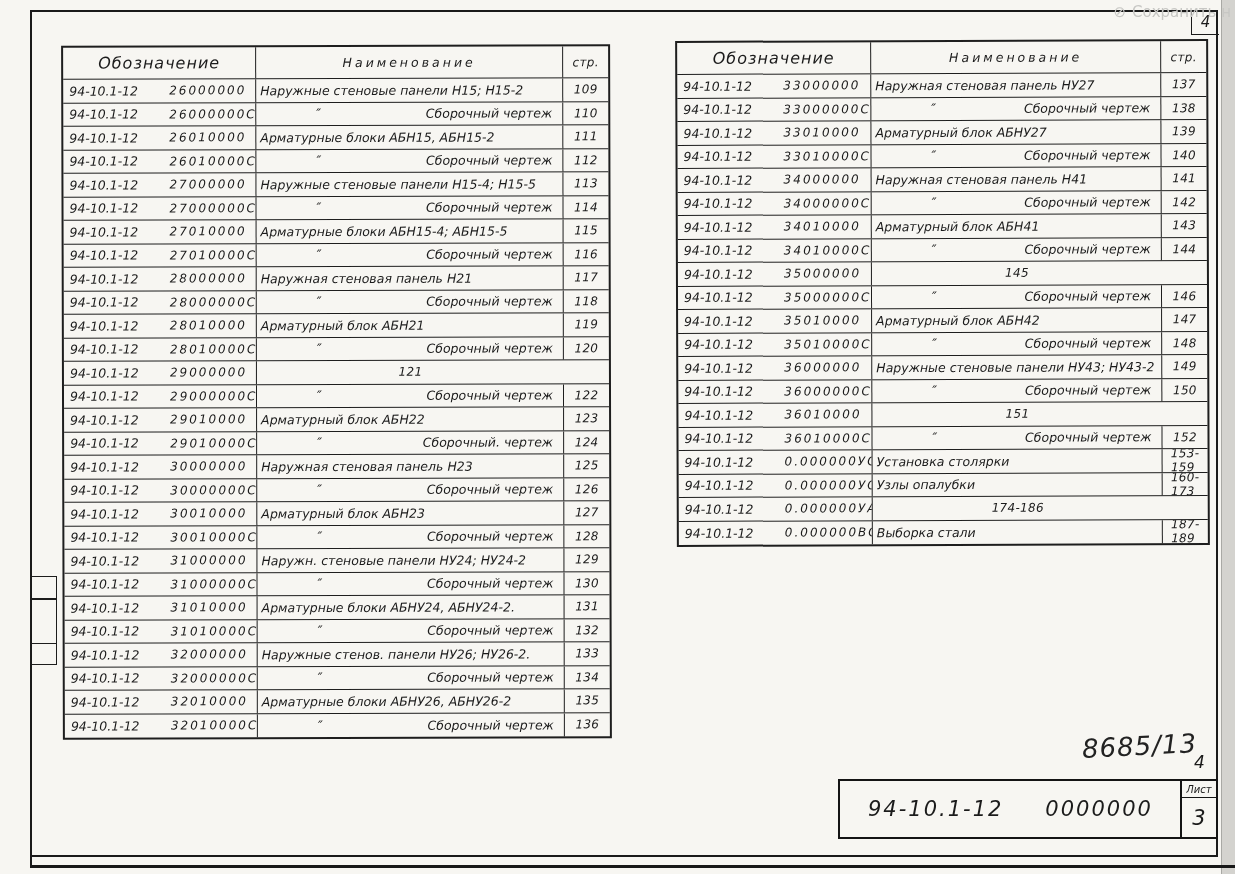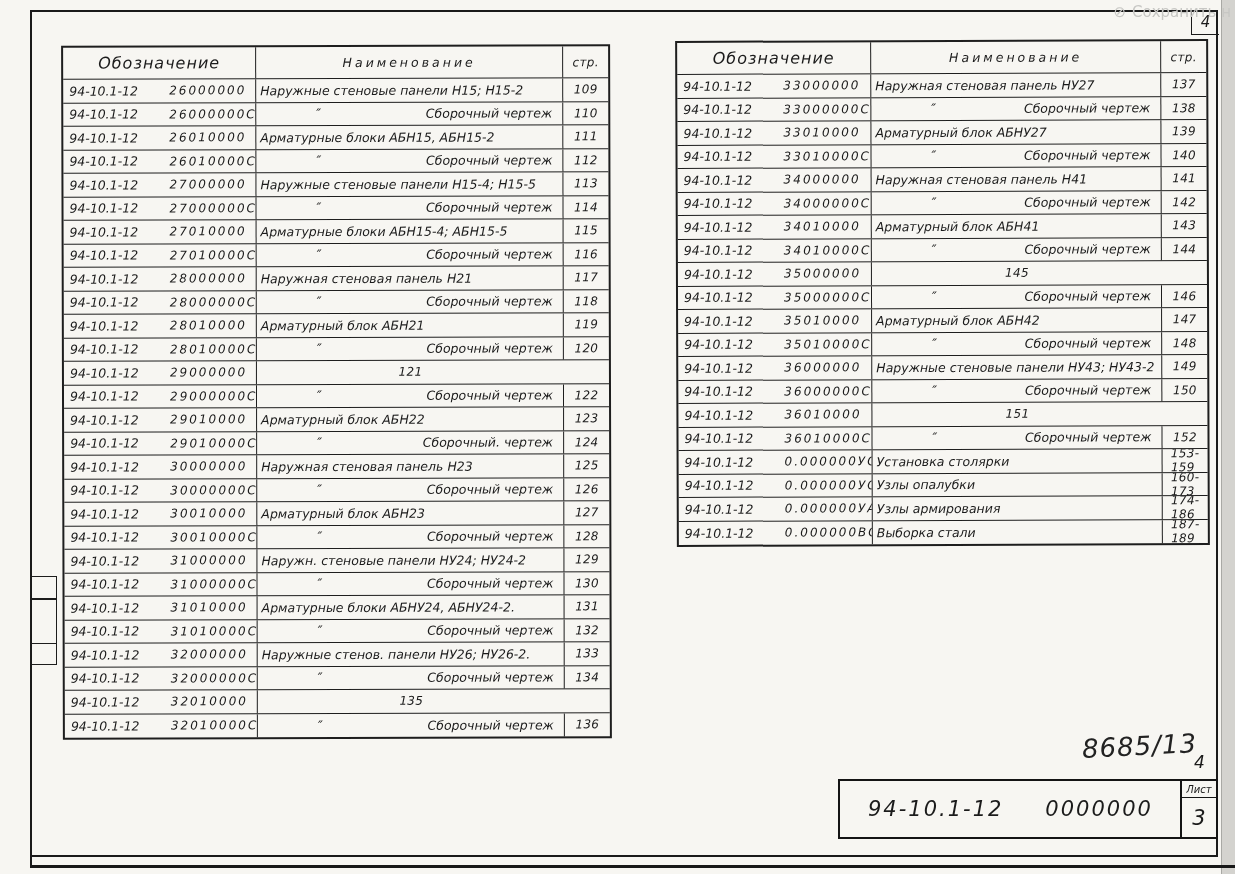--- a/index.html
+++ b/index.html
@@ -372,20 +372,23 @@
         <span class="q">″</span>
         <span class="nm">Сборочный чертеж</span>
       </div>
       <div class="cell pag last">134</div>
     </div>
     <div class="row">
       <div class="cell des">
         <span class="code">94-10.1-12</span>
         <span class="num">32010000</span>
       </div>
+      <div class="cell nam">
+        <span>Арматурные блоки АБНУ26, АБНУ26-2</span>
+      </div>
       <div class="cell pag last">135</div>
     </div>
     <div class="row">
       <div class="cell des">
         <span class="code">94-10.1-12</span>
         <span class="num">32010000СБ</span>
       </div>
       <div class="cell nam ditto">
         <span class="q">″</span>
         <span class="nm">Сборочный чертеж</span>
@@ -578,23 +581,20 @@
       </div>
       <div class="cell nam">
         <span>Узлы опалубки</span>
       </div>
       <div class="cell pag last">160-173</div>
     </div>
     <div class="row">
       <div class="cell des">
         <span class="code">94-10.1-12</span>
         <span class="num">0.000000УА</span>
-      </div>
-      <div class="cell nam">
-        <span>Узлы армирования</span>
       </div>
       <div class="cell pag last">174-186</div>
     </div>
     <div class="row">
       <div class="cell des">
         <span class="code">94-10.1-12</span>
         <span class="num">0.000000ВС</span>
       </div>
       <div class="cell nam">
         <span>Выборка стали</span>

